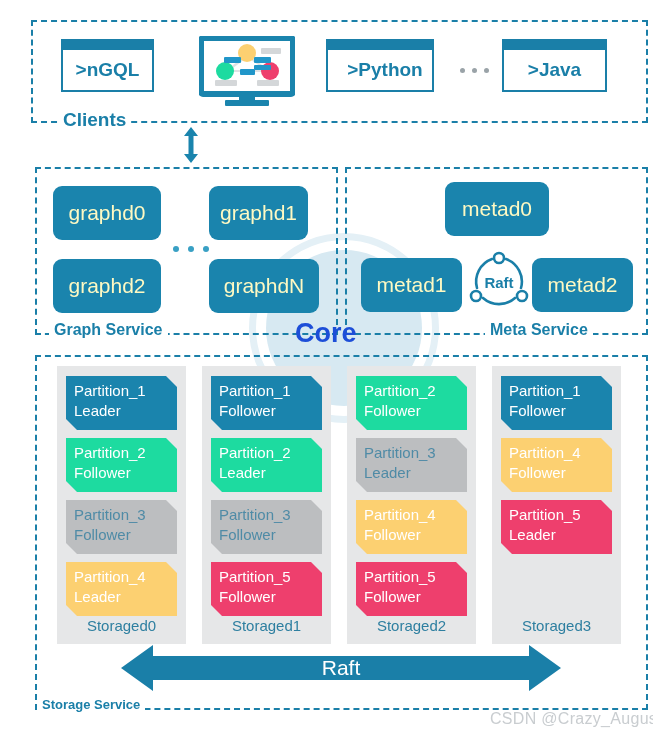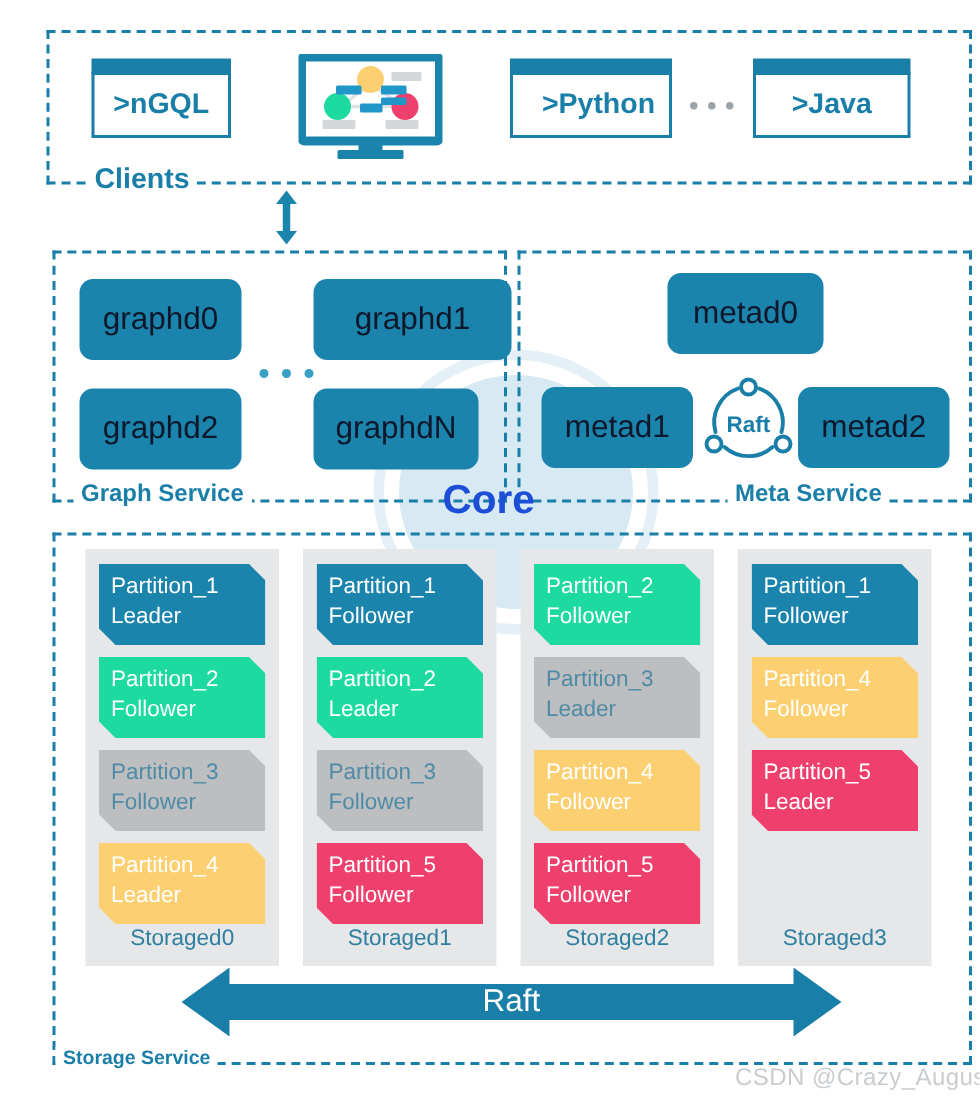--- a/index.html
+++ b/index.html
@@ -87,21 +87,21 @@
   .client-box::before {
     content: "";
     position: absolute;
     left: -2px;
     right: -2px;
     top: -11px;
     height: 11px;
     background: #1a7fa8;
   }
   .cb-ngql   { left: 48px;  top: 48px; width: 93px;  height: 44px; }
-  .cb-python { left: 327px; top: 48px; width: 108px; height: 44px; padding-left: 10px; }
+  .cb-python { left: 313px; top: 48px; width: 108px; height: 44px; padding-left: 10px; }
   .cb-java   { left: 489px; top: 48px; width: 105px; height: 44px; }
 
   .dots {
     position: absolute;
     display: flex;
     gap: 7px;
     align-items: center;
   }
   .dots i {
     display: block;
@@ -135,29 +135,29 @@
     top: 127px;
     width: 22px;
     height: 36px;
   }
 
   
   .node {
     position: absolute;
     background: #1a84ad;
     border-radius: 9px;
-    color: #0f172a;
+    color: #fef9c3;
     display: flex;
     align-items: center;
     justify-content: center;
     font-size: 21px;
     box-sizing: border-box;
   }
   .n-g0 { left: 40px;  top: 186px; width: 108px; height: 54px; }
-  .n-g1 { left: 196px; top: 186px; width: 132px; height: 54px; }
+  .n-g1 { left: 196px; top: 186px; width: 99px; height: 54px; }
   .n-g2 { left: 40px;  top: 259px; width: 108px; height: 54px; }
   .n-gN { left: 196px; top: 259px; width: 110px; height: 54px; }
 
   .n-m0 { left: 432px; top: 182px; width: 104px; height: 54px; }
   .n-m1 { left: 348px; top: 258px; width: 101px; height: 54px; }
   .n-m2 { left: 519px; top: 258px; width: 101px; height: 54px; }
 
   
   .raft-icon {
     position: absolute;

